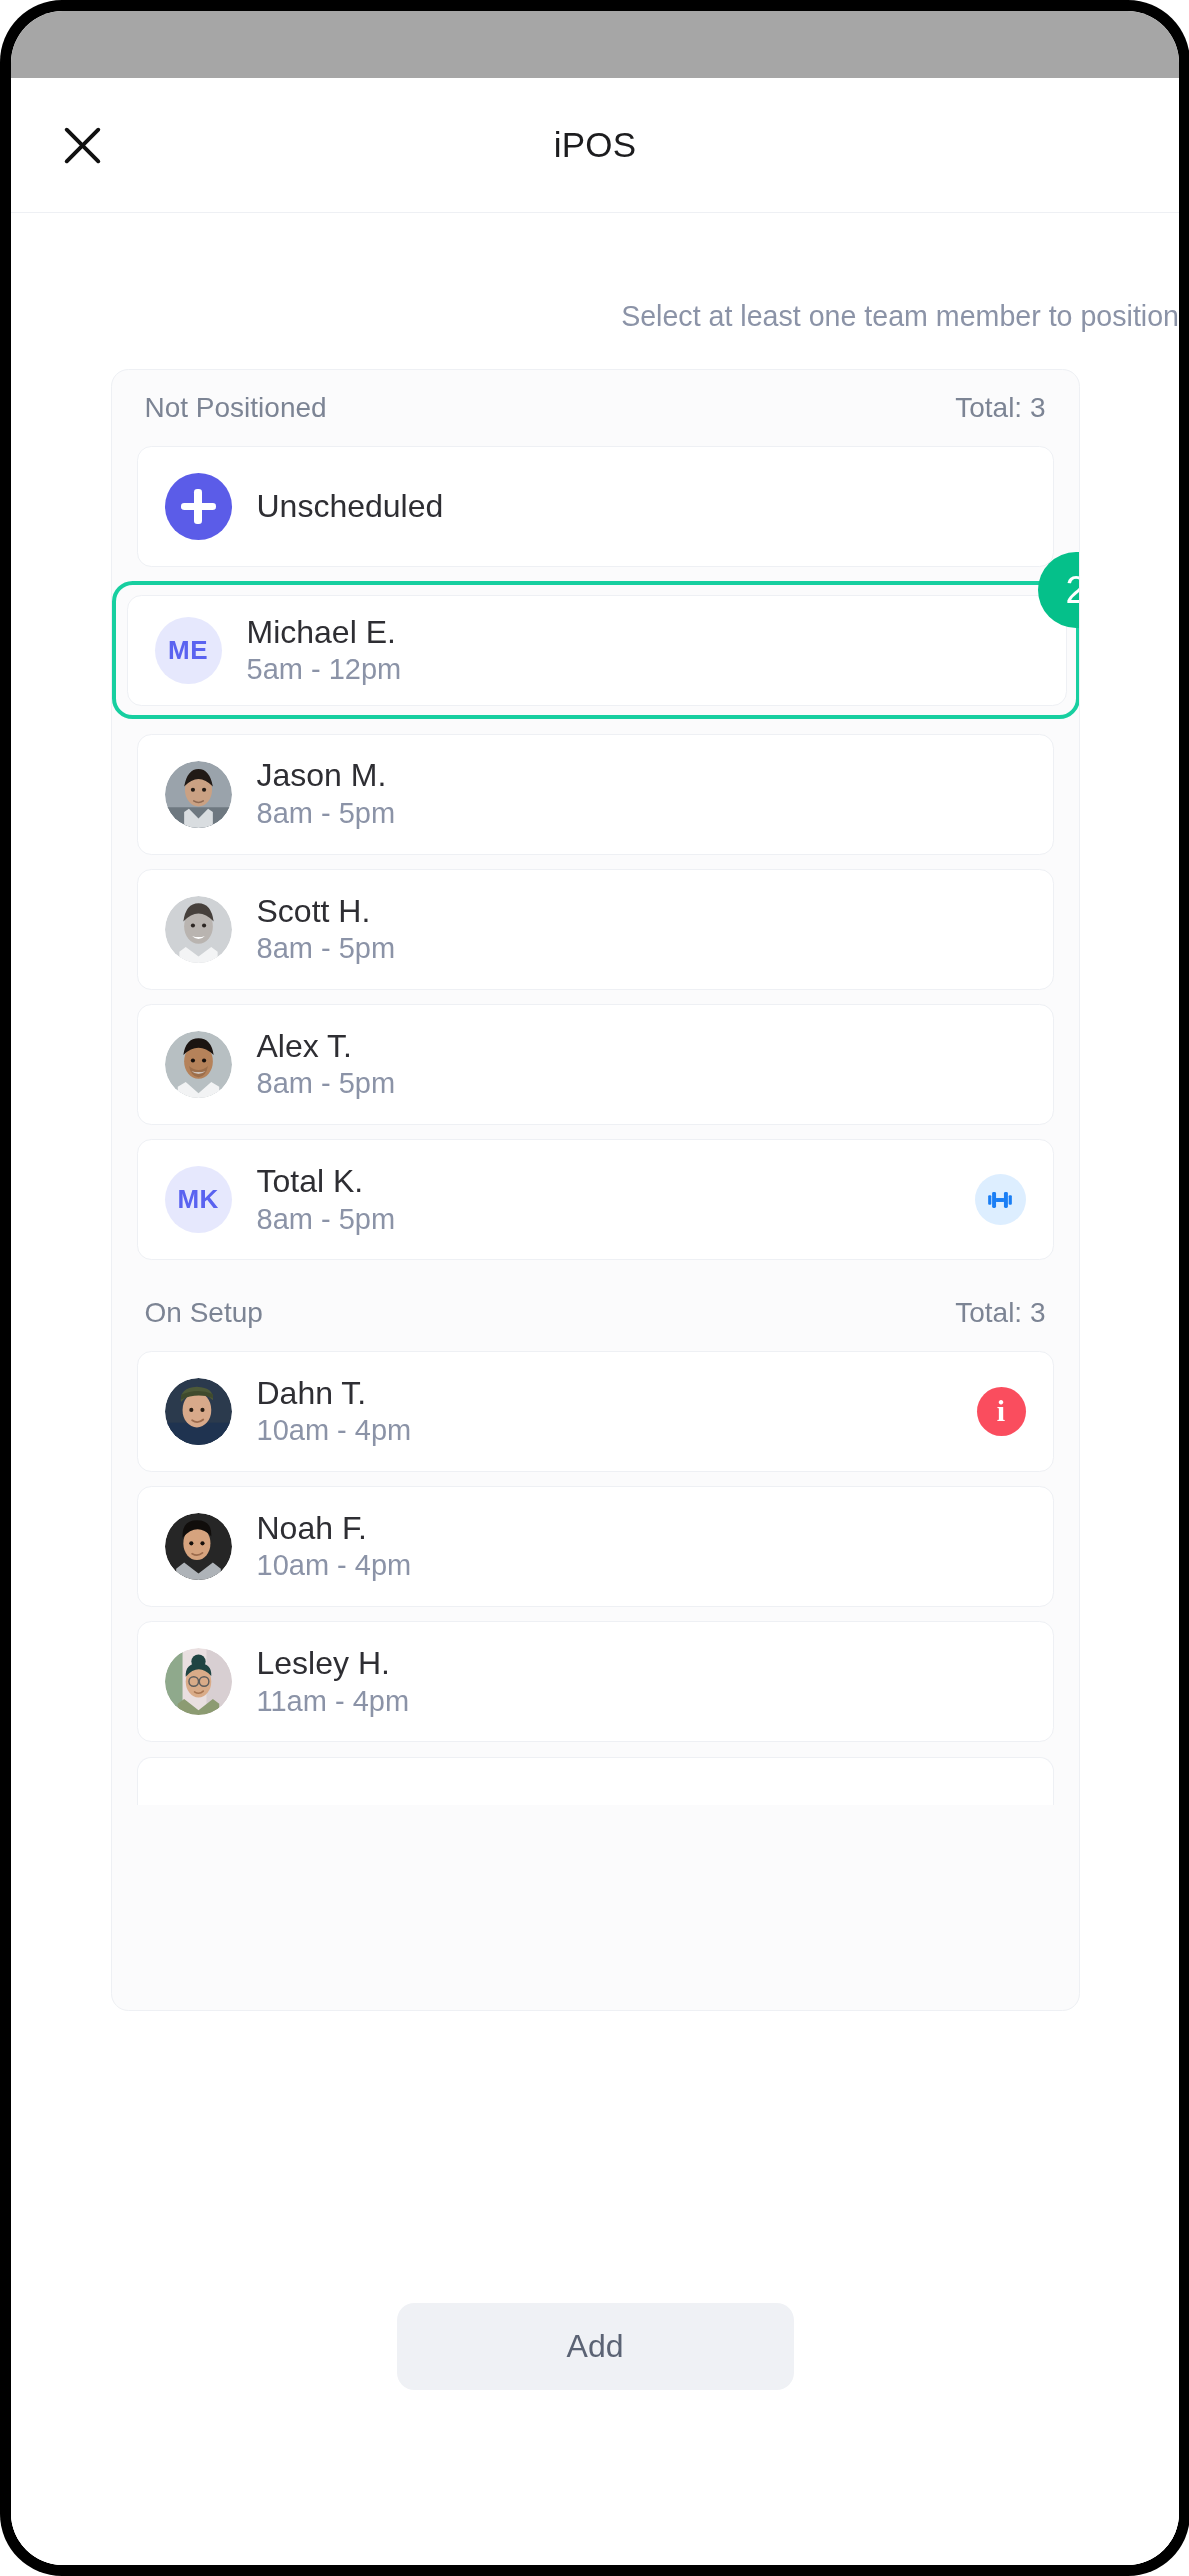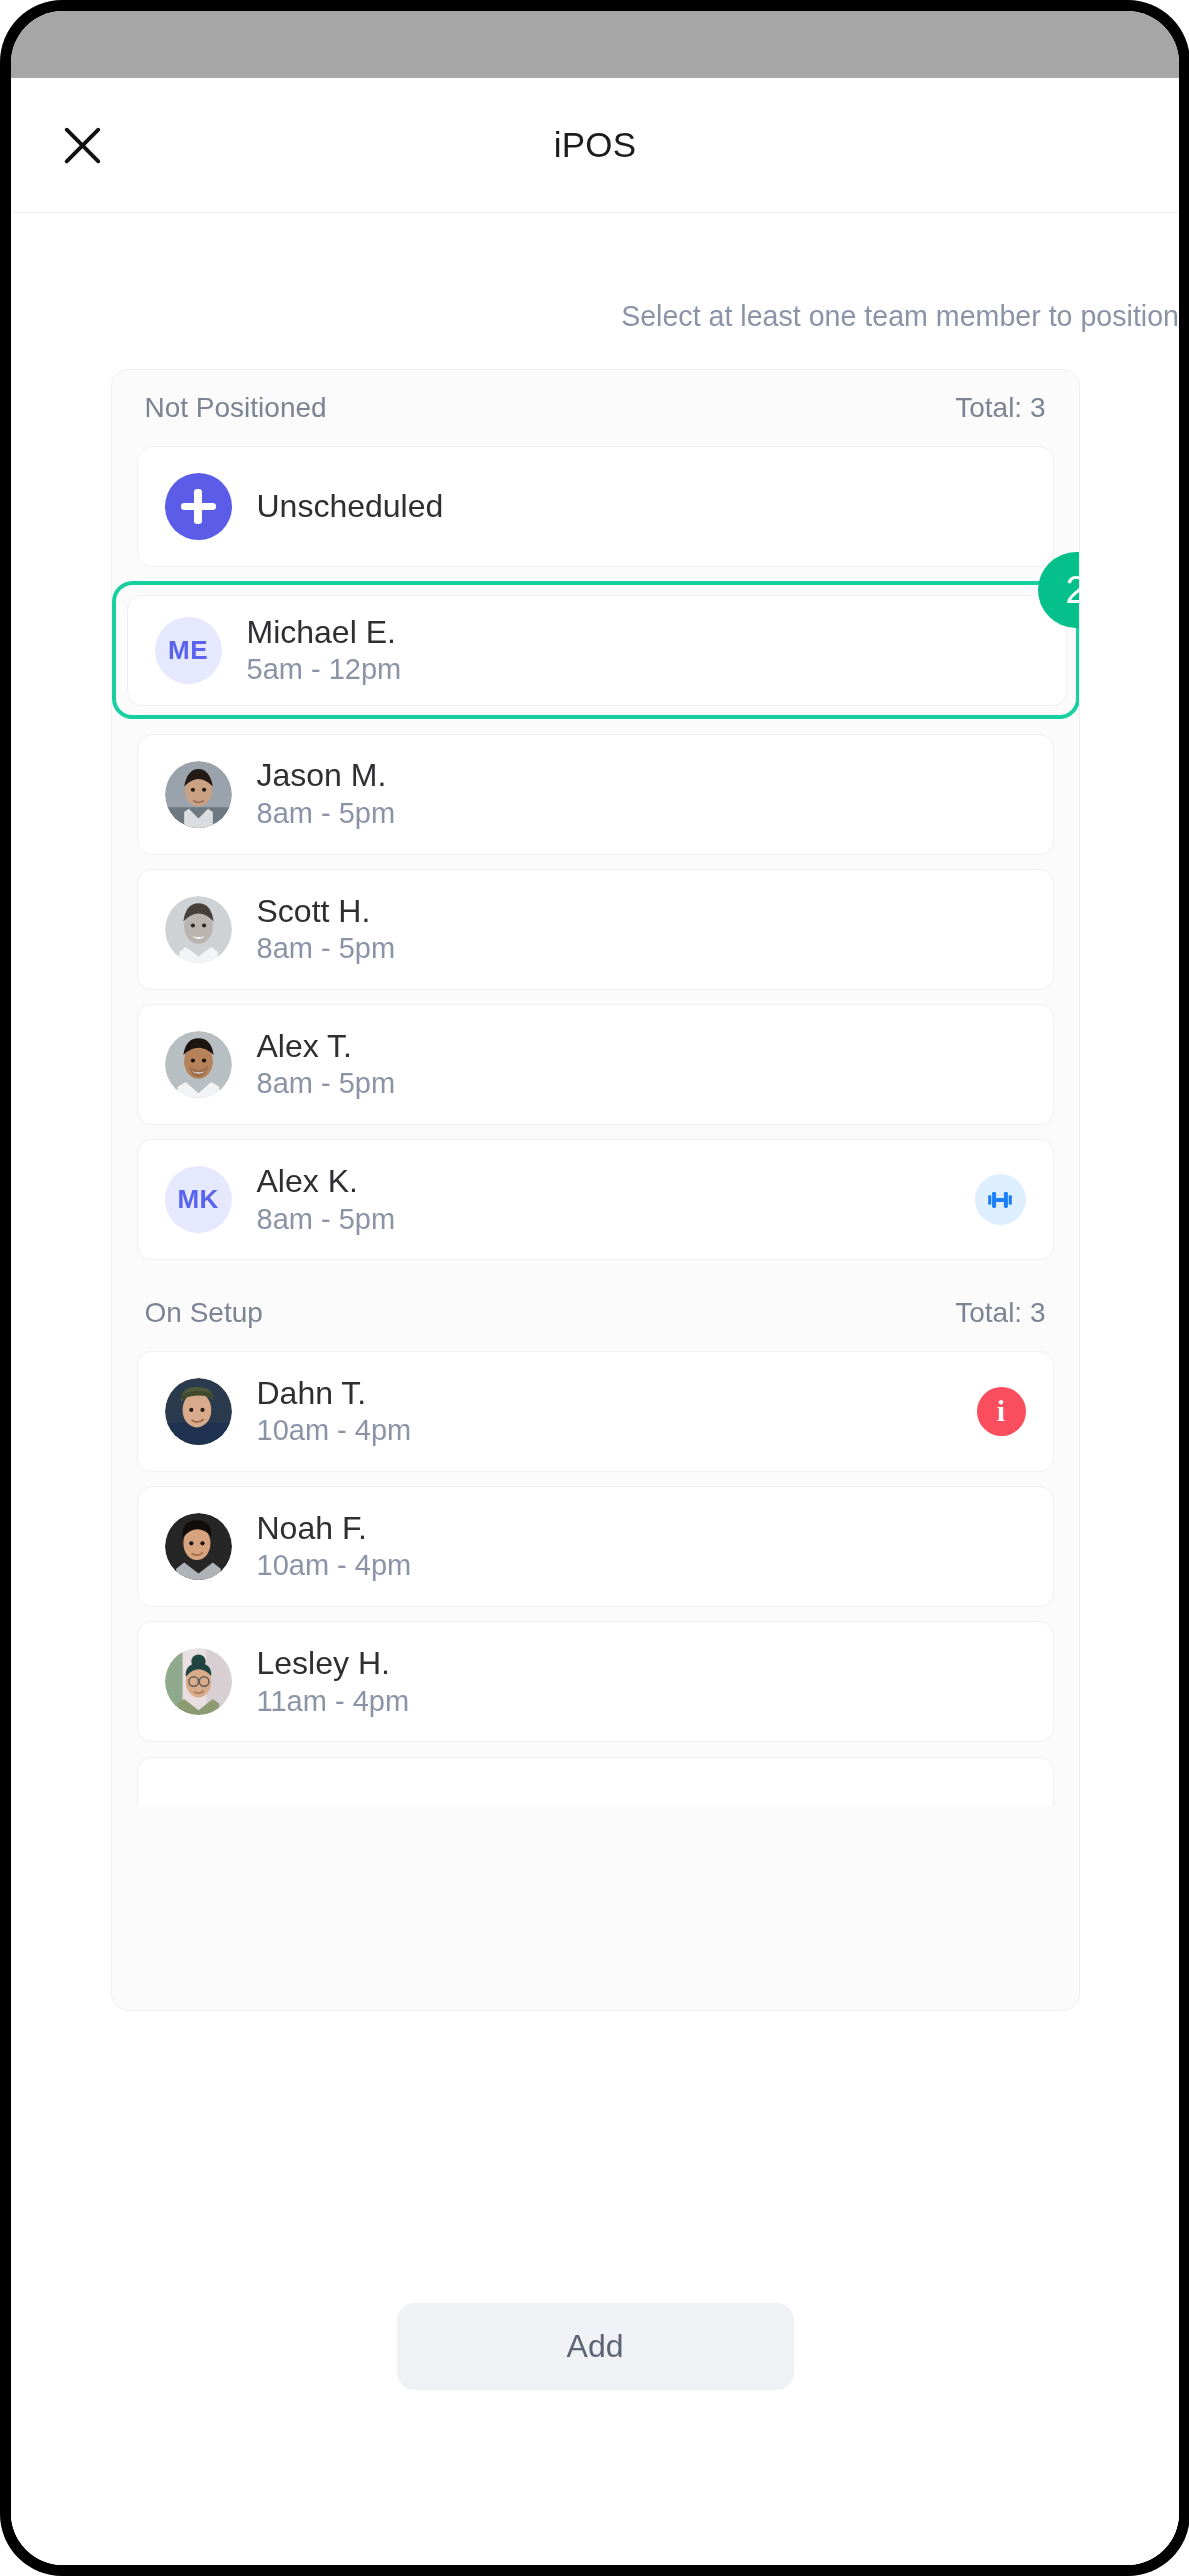--- a/index.html
+++ b/index.html
@@ -398,21 +398,21 @@
           </div>
           <div class="row-texts">
             <div class="row-name">Alex T.</div>
             <div class="row-time">8am - 5pm</div>
           </div>
         </div>
 
         <div class="row">
           <div class="avatar avatar-initials">MK</div>
           <div class="row-texts">
-            <div class="row-name">Alex K.</div>
+            <div class="row-name">Total K.</div>
             <div class="row-time">8am - 5pm</div>
           </div>
           <div class="trailing">
             <div class="badge-training">
               <svg width="30" height="30" viewBox="0 0 38 38">
                 <rect x="4" y="13" width="4" height="12" rx="1.4" fill="#1a7ef5"></rect>
                 <rect x="9" y="9" width="5" height="20" rx="1.8" fill="#1a7ef5"></rect>
                 <rect x="14" y="16.5" width="10" height="5" fill="#1a7ef5"></rect>
                 <rect x="24" y="9" width="5" height="20" rx="1.8" fill="#1a7ef5"></rect>
                 <rect x="30" y="13" width="4" height="12" rx="1.4" fill="#1a7ef5"></rect>

